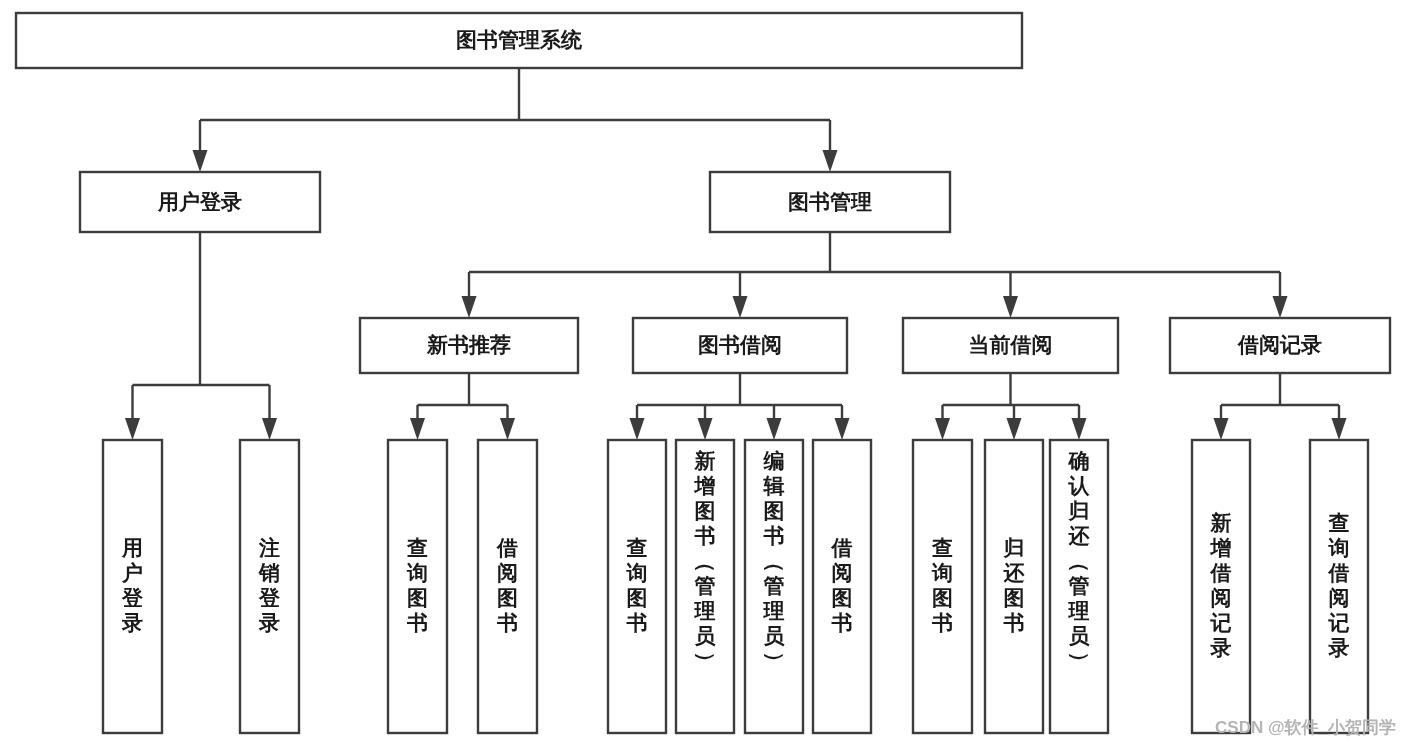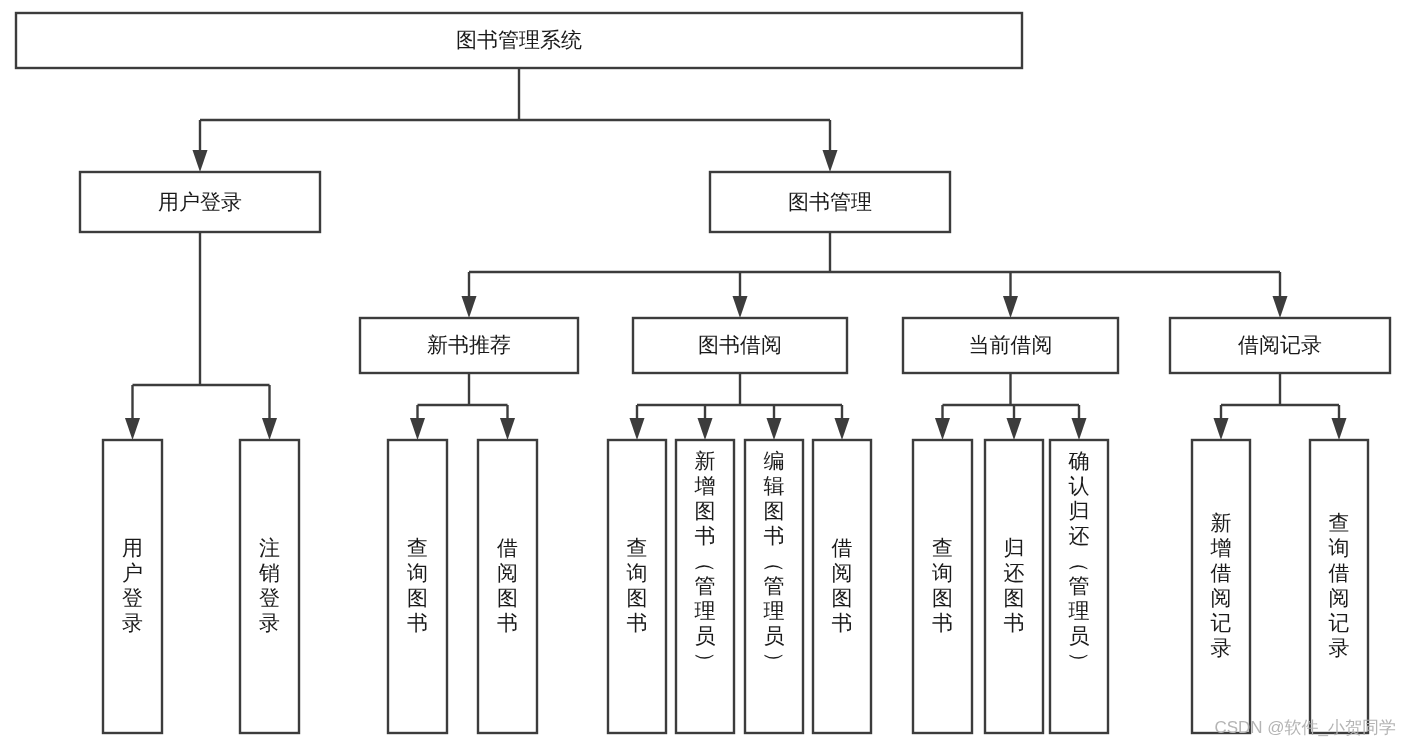--- a/index.html
+++ b/index.html
@@ -13,20 +13,21 @@
     font-family: "Liberation Sans", "DejaVu Sans", sans-serif;
     overflow: hidden;
     position: relative;
   }
   #chart-root {
     position: absolute;
     left: 0;
     top: 0;
     width: 1405px;
     height: 747px;
+    font-weight: bold;
   }
   .node-box {
     fill: #ffffff;
     stroke: #3c3c3c;
     stroke-width: 2.4;
   }
   .connector {
     fill: none;
     stroke: #3c3c3c;
     stroke-width: 2.4;

